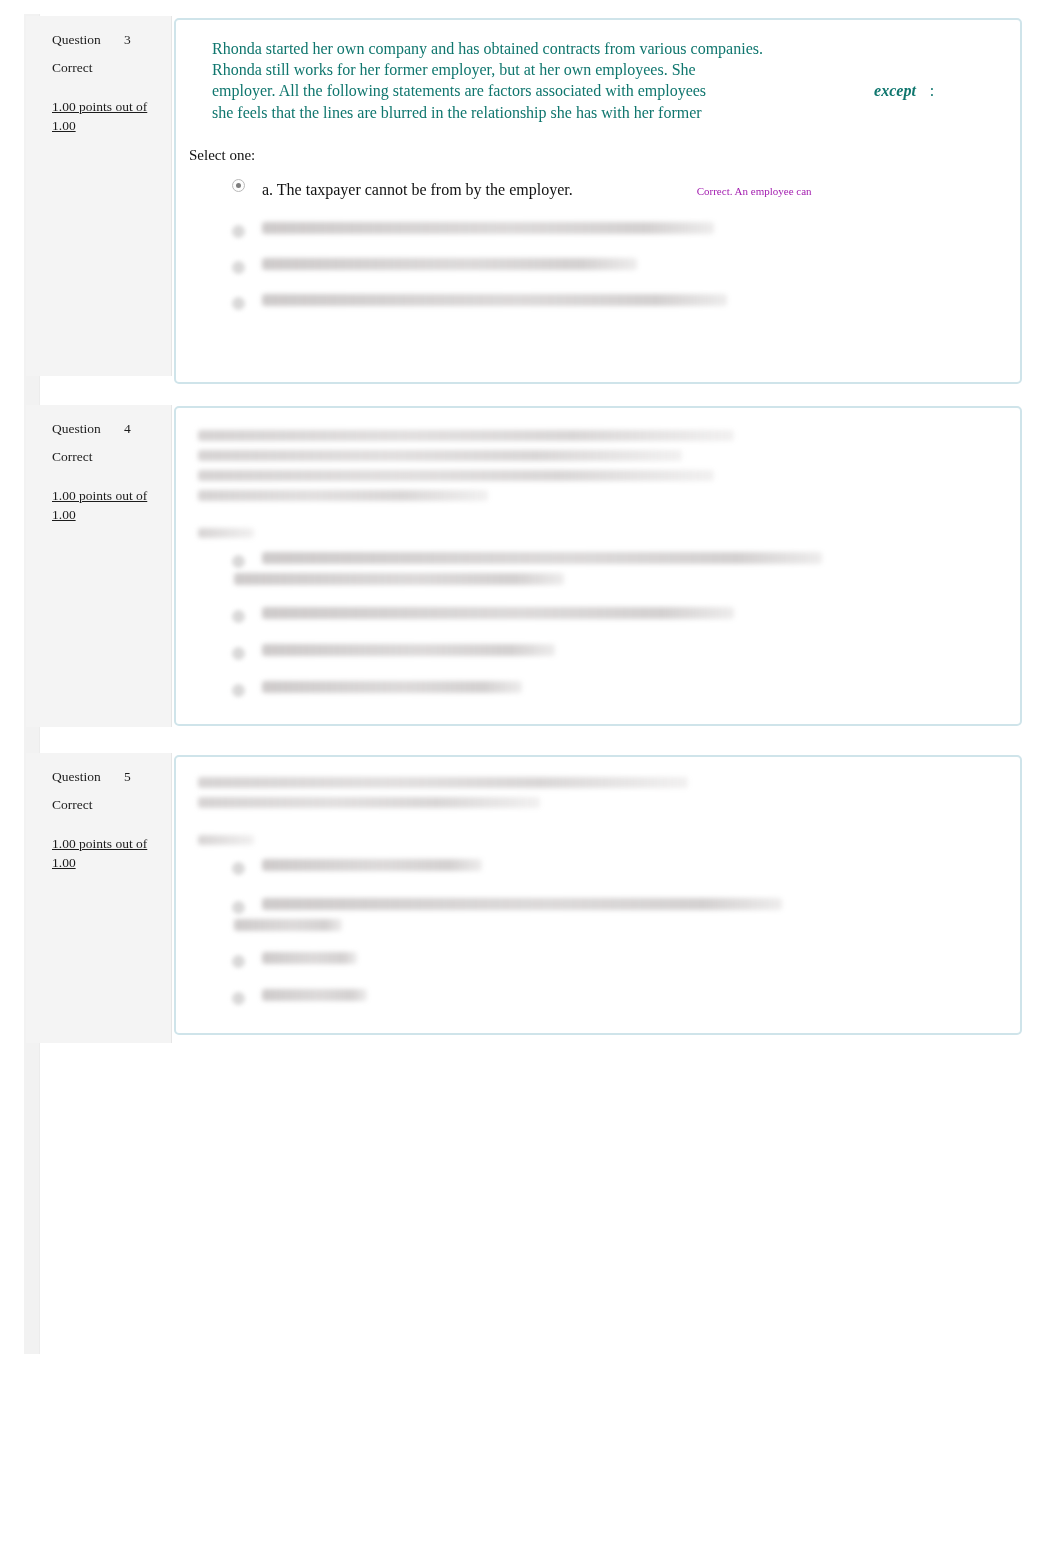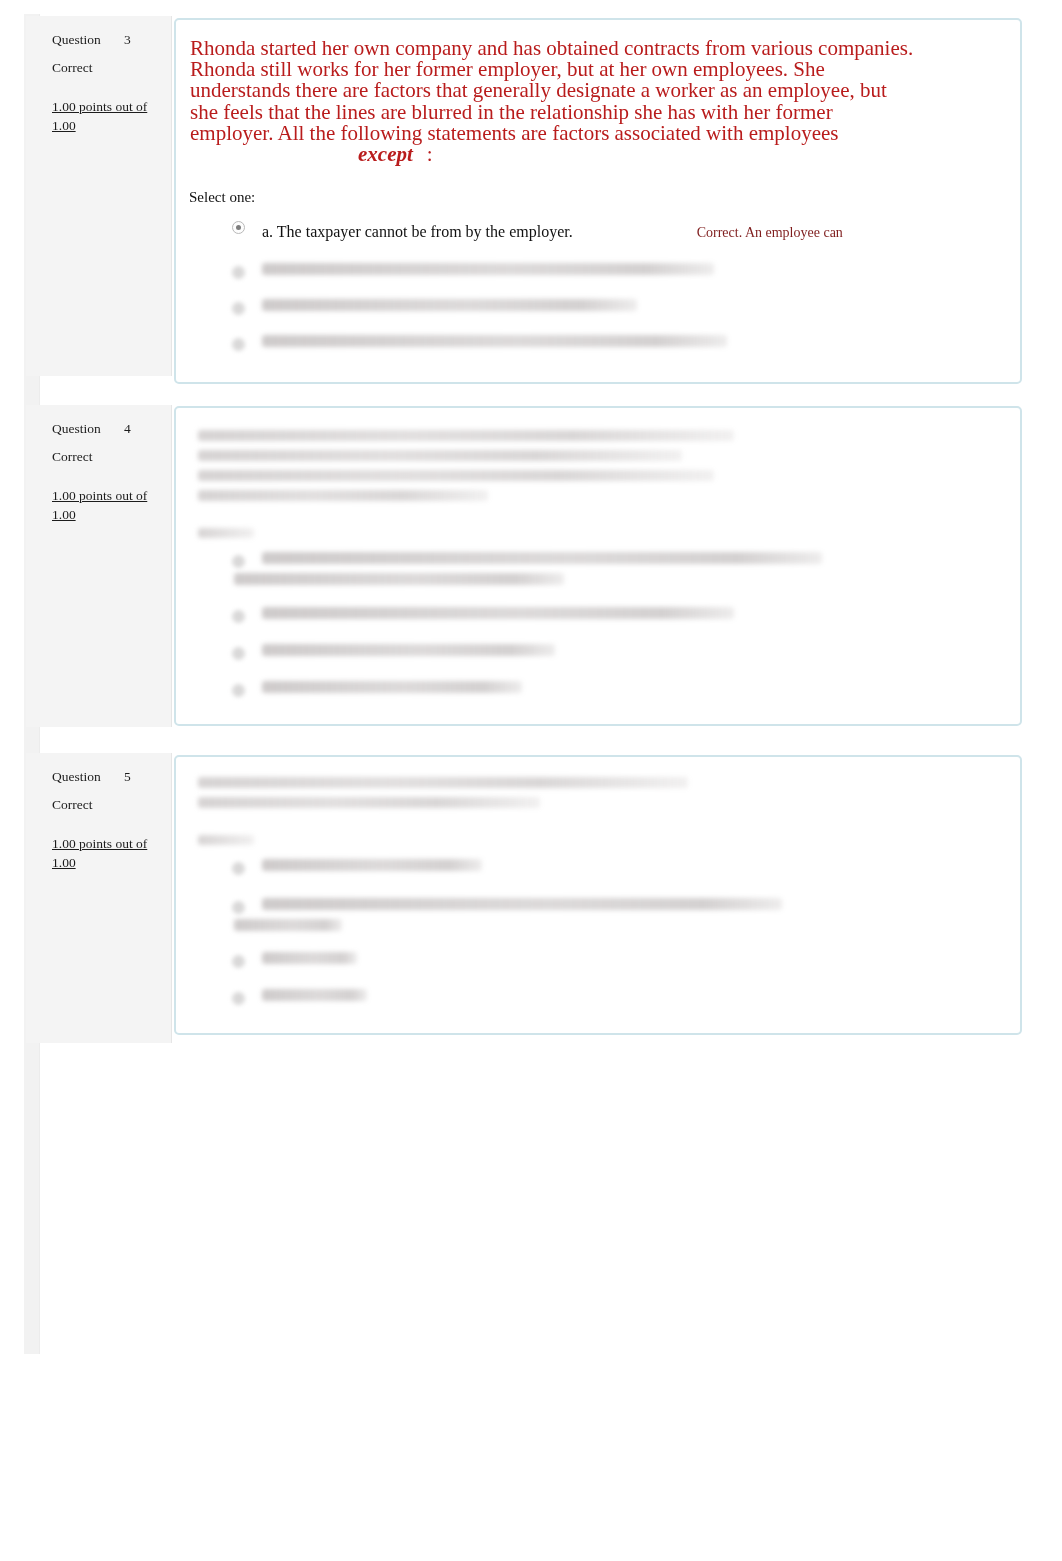--- a/index.html
+++ b/index.html
@@ -70,24 +70,24 @@
 
   .qcard {
     position: absolute;
     border: 2px solid #cfe4ea;
     border-radius: 5px;
     background: #ffffff;
     box-shadow: 0 0 0 1px #ffffff inset;
   }
 
   .qtext {
-    font-size: 21px;
+    font-size: 16px;
     line-height: 21.2px;
-    color: #b91c1c;
-    padding: 18px 22px 0 14px;
+    color: #0f766e;
+    padding: 18px 22px 0 36px;
   }
   .qtext .except {
     font-style: italic;
     font-weight: bold;
   }
   .except-wrap {
     display: inline-block;
     margin-left: 168px;
   }
   .colon { margin-left: 14px; }
@@ -123,23 +123,23 @@
     width: 5px; height: 5px;
     border-radius: 50%;
     background: #7d7d7d;
   }
   .anstext {
     font-size: 16px;
     line-height: 22px;
     color: #111;
   }
   .feedback {
-    font-size: 14px;
+    font-size: 11px;
     line-height: 21px;
-    color: #7f1d1d;
+    color: #a21caf;
   }
   .fb-inline {
     margin-left: 120px;
   }
 
   
   .blur-lines {
     padding: 16px 22px 0 22px;
   }
   .bl {
@@ -193,25 +193,24 @@
       <span class="qnum">3</span>
     </span>
     <span class="qstate">Correct</span>
     <span class="qgrade">1.00 points out of 1.00</span>
   </div>
 
   <div class="qcard" style="left:174px; top:18px; width:848px; height:366px;">
     <div class="qtext">
       <div>Rhonda started her own company and has obtained contracts from various companies.</div>
       <div>Rhonda still works for her former employer, but at her own employees. She</div>
-      <div>understands there are factors that generally designate a worker as an employee, but</div>
-      <div>she feels that the lines are blurred in the relationship she has with her former</div>
       <div>
         <span>employer. All the following statements are factors associated with employees</span><span class="except-wrap except">except</span><span class="colon">:</span>
       </div>
+      <div>she feels that the lines are blurred in the relationship she has with her former</div>
     </div>
 
     <div class="selectone">Select one:</div>
 
     <div class="answers">
 
       <div class="ansrow" style="padding-top:8px;">
         <span class="radio checked"></span>
         <span class="anstext">a. The taxpayer cannot be from by the employer.</span>
         <span class="feedback fb-inline">Correct. An employee can</span>

